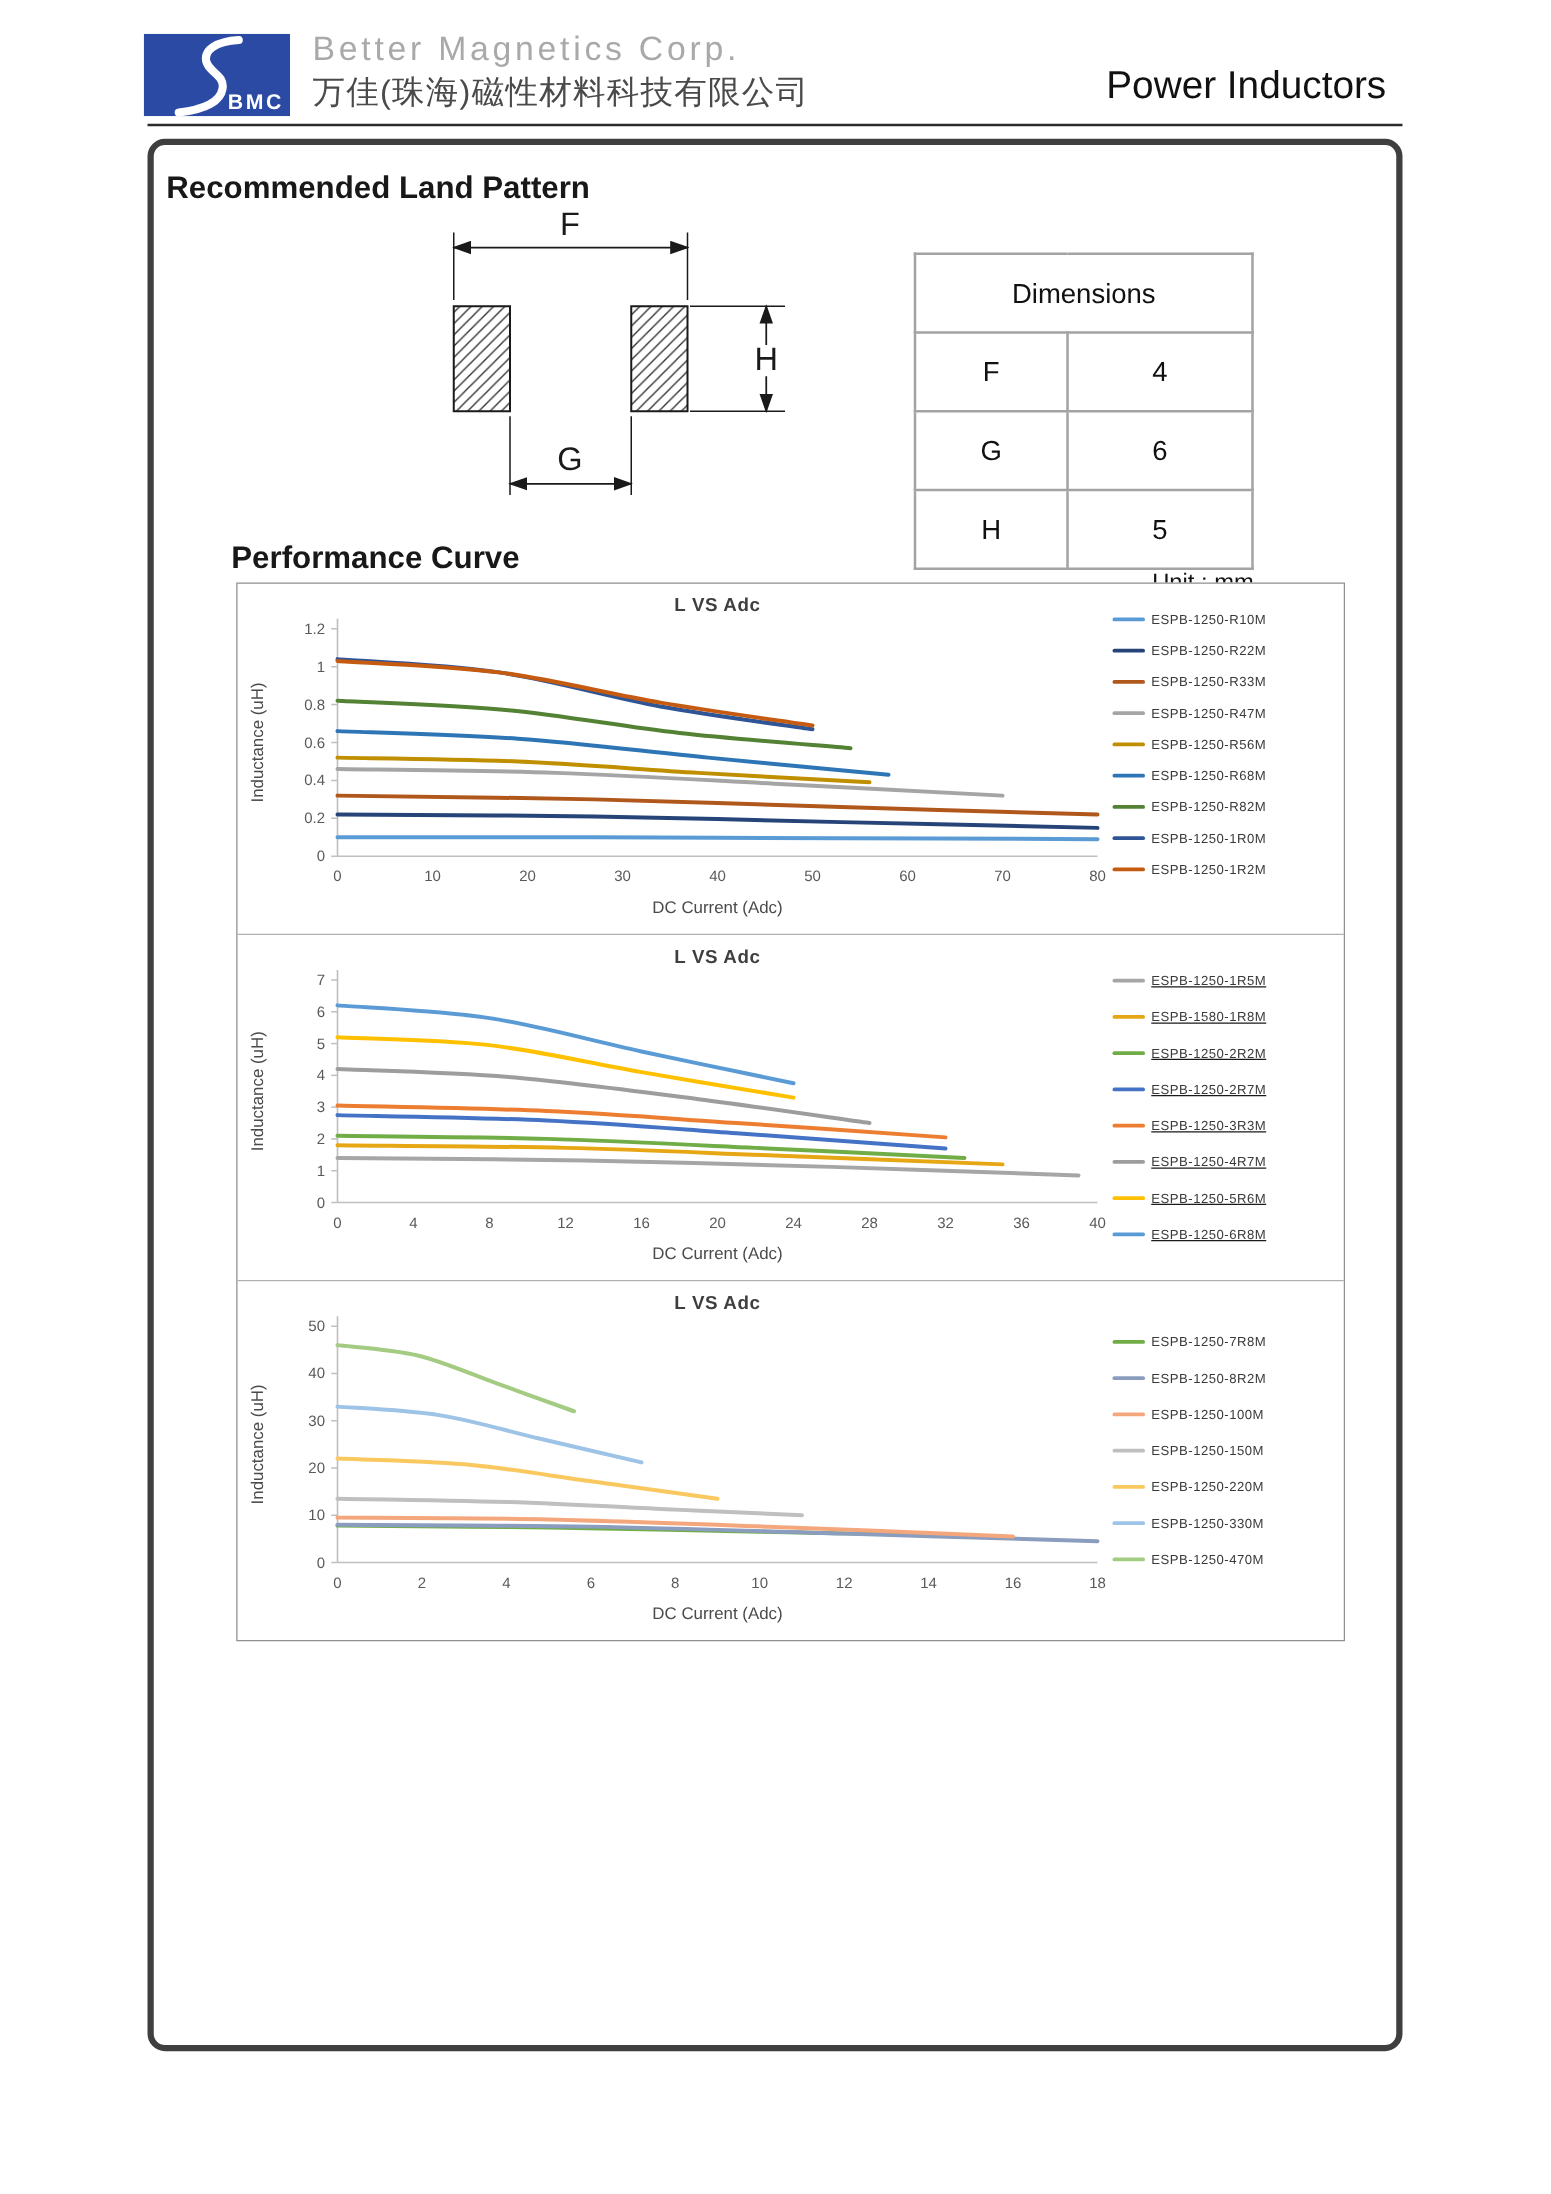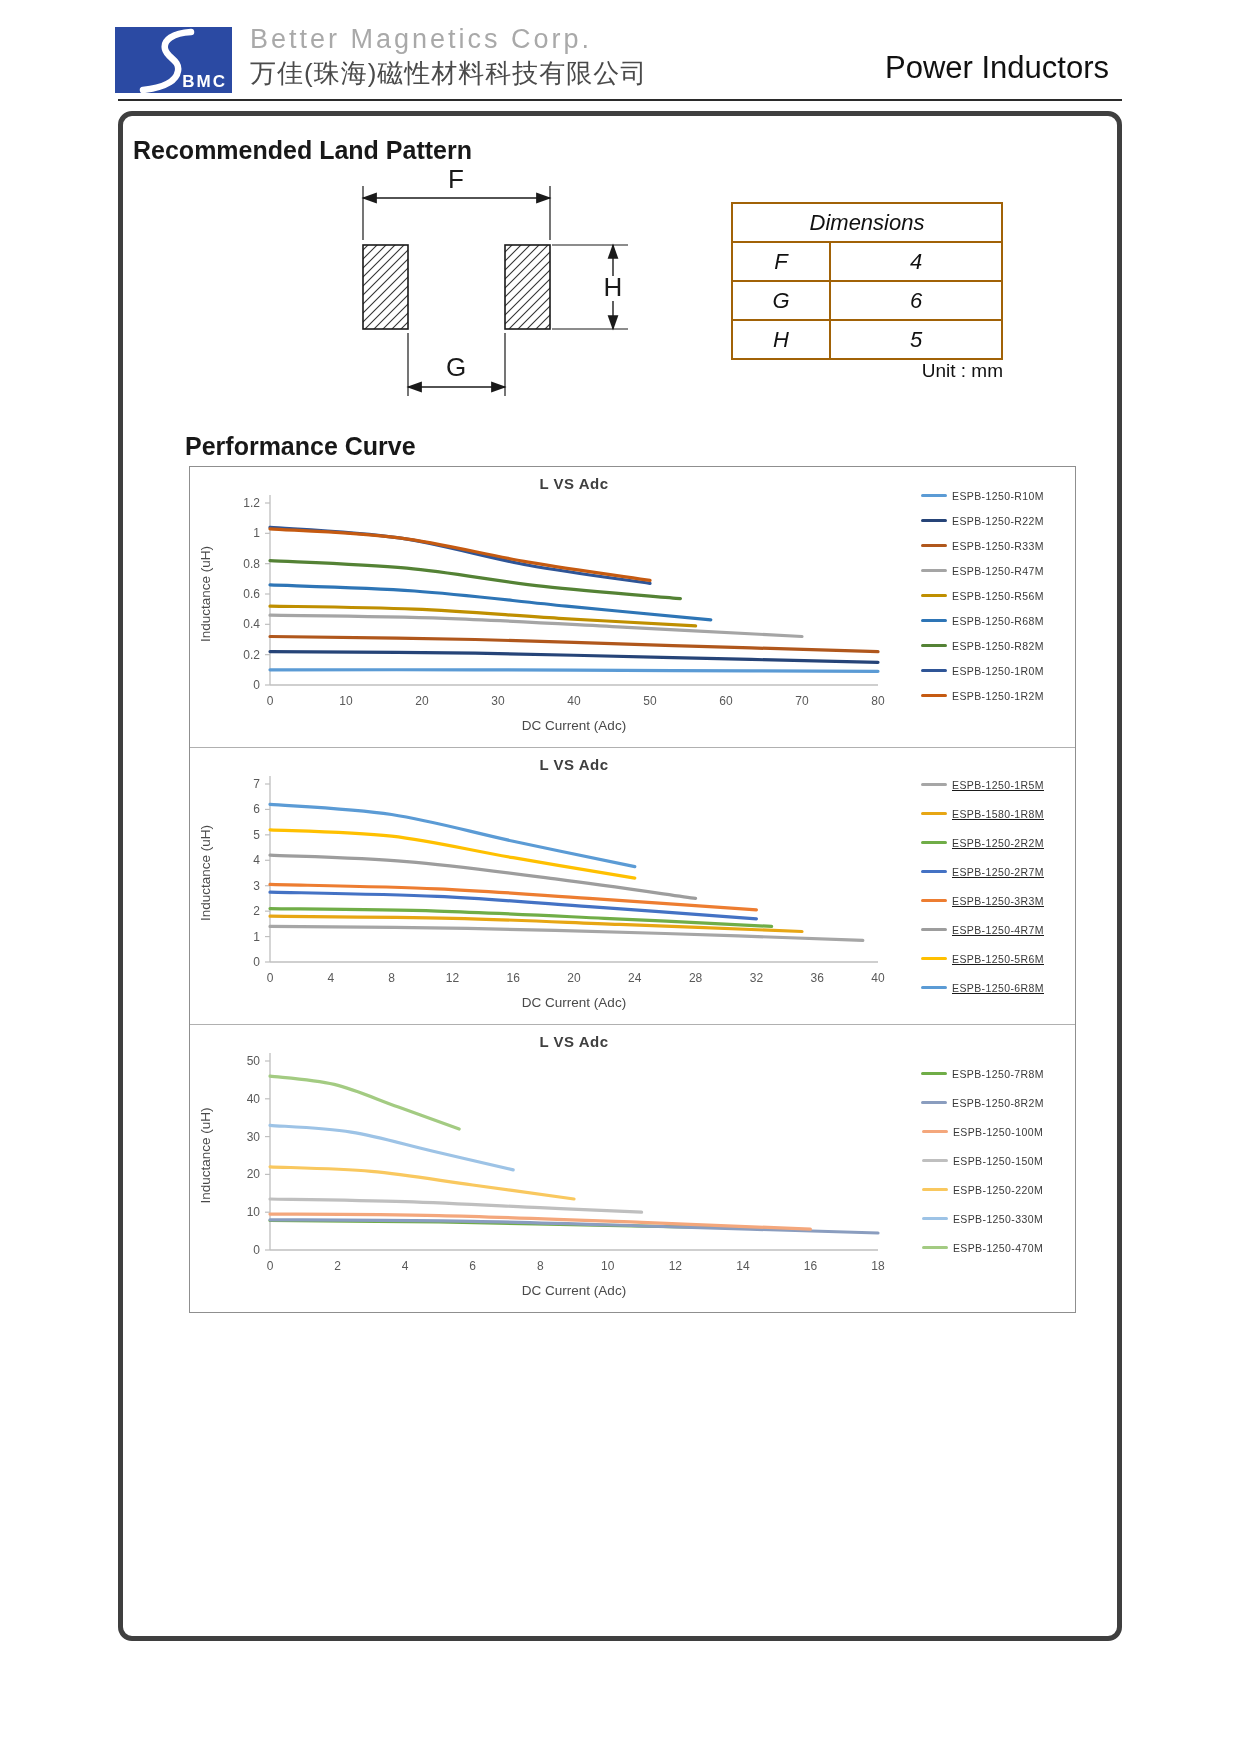--- a/index.html
+++ b/index.html
@@ -19,34 +19,34 @@
 
   .sec-title{position:absolute;font-size:25px;font-weight:bold;color:#181818;}
   .sec1-title{left:10px;top:20px;}
   .sec2-title{left:26px;top:316px;margin-left:36px;}
 
   .land-svg{position:absolute;left:190px;top:40px;}
 
   
   .dim-wrap{position:absolute;left:608px;top:86px;width:272px;}
   table.dims{border-collapse:collapse;width:272px;font-size:22px;color:#111;}
-  table.dims th,table.dims td{border:2px solid #a16207;text-align:center;height:37px;
-    font-weight:normal;padding:0;font-style:italic;}
+  table.dims th,table.dims td{border:2px solid #a3a3a3;text-align:center;height:37px;
+    font-weight:normal;padding:12px;}
   table.dims td.p{width:96px;}
   .unit-note{text-align:right;font-size:19px;margin-top:0;color:#111;}
 
   
   .charts-box{position:absolute;left:66px;top:350px;width:885px;border:1px solid #8f8f8f;background:#fff;}
   .chart-row{display:flex;}
   .chart-row+.chart-row{border-top:1px solid #b0b0b0;}
   .r0{height:280px;} .r1{height:276px;} .r2{height:287px;}
   .plot{flex:0 0 698px;}
   .legend{flex:1;padding-left:2px;}
   .r0 .legend{padding-top:16px;} .r1 .legend{padding-top:22px;text-decoration:underline;} .r2 .legend{padding-top:34px;}
-  .legend-item{display:flex;align-items:center;gap:5px;justify-content:center;}
+  .legend-item{display:flex;align-items:center;gap:5px;}
   .r0 .legend-item{height:25px;} .r1 .legend-item,.r2 .legend-item{height:29px;}
   .legend-swatch{width:26px;height:3.4px;border-radius:2px;flex:0 0 26px;}
   .legend-label{font-size:10.5px;color:#3a3a3a;letter-spacing:0.4px;white-space:nowrap;}
 
   
   text{font-family:"Liberation Sans",sans-serif;}
   .tick{font-size:12px;fill:#595959;}
   .ctitle{font-size:15px;font-weight:bold;fill:#3f3f3f;letter-spacing:0.5px;}
   .alabel{font-size:13.5px;fill:#4a4a4a;}
   .dimlbl{font-size:26px;fill:#1a1a1a;}

